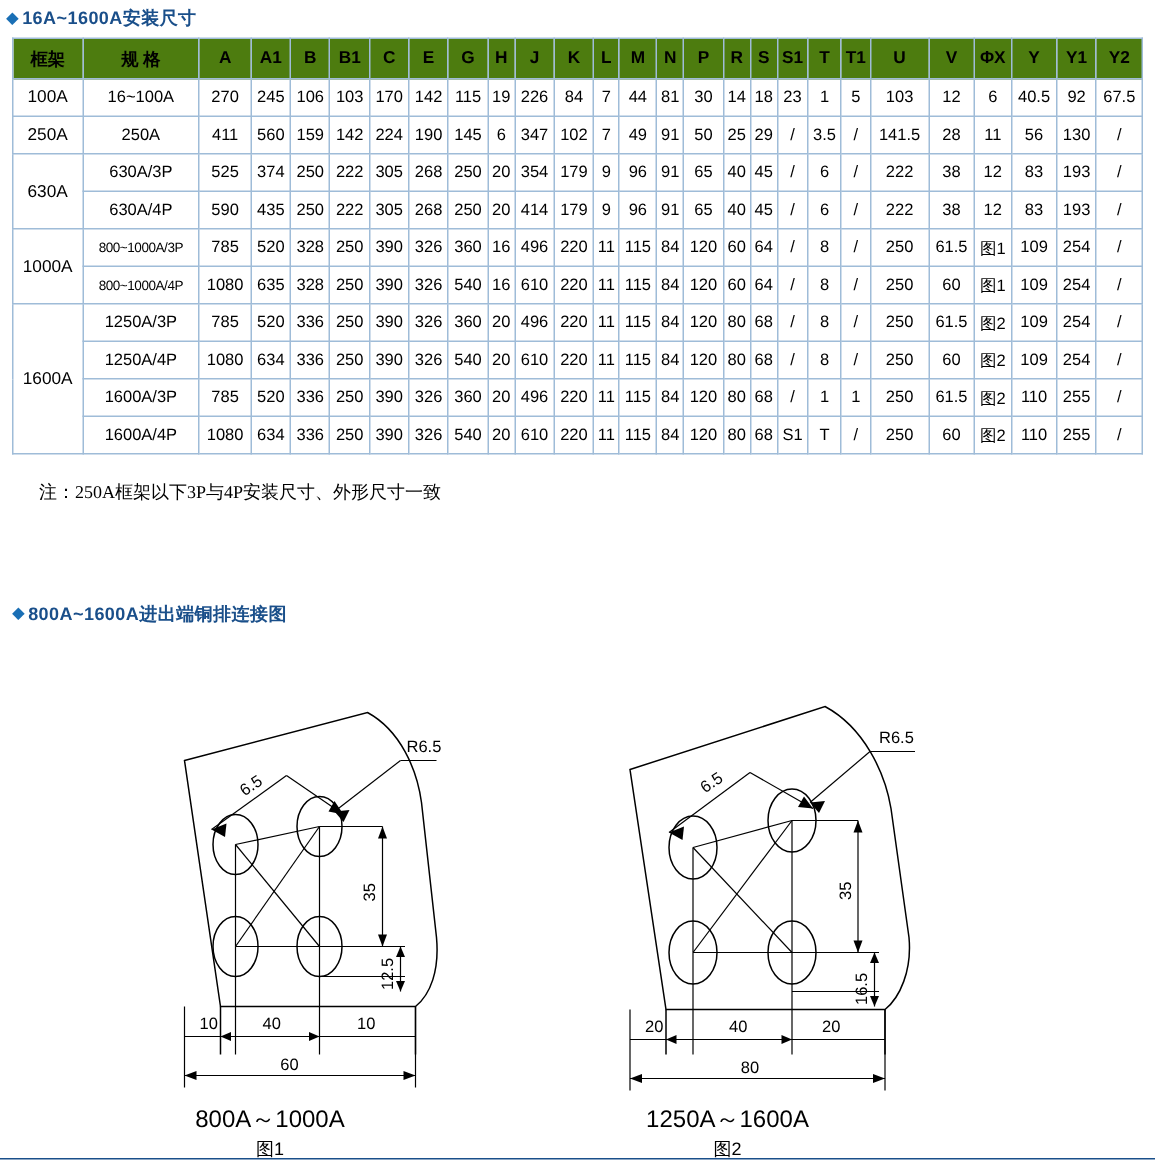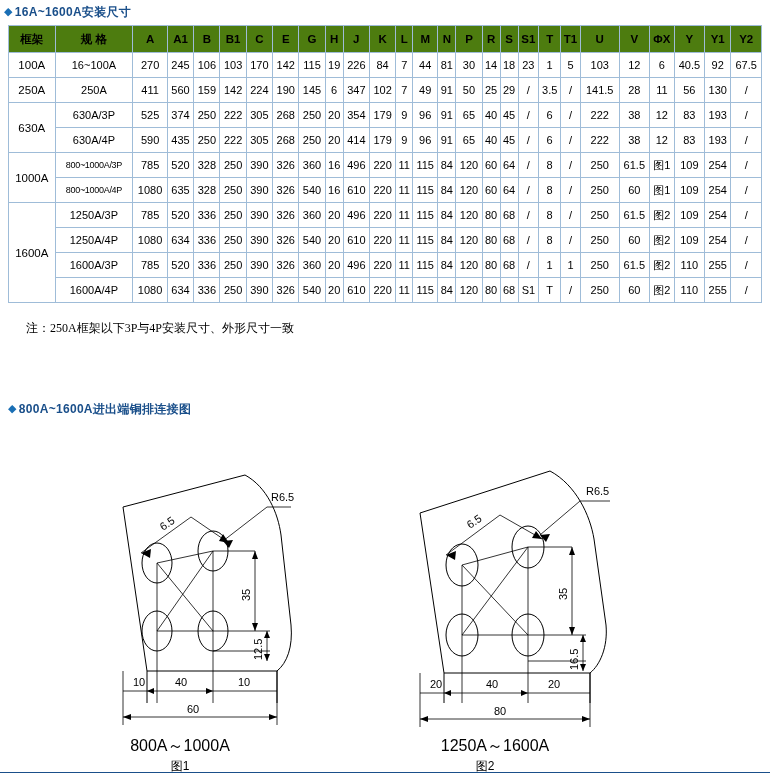--- a/index.html
+++ b/index.html
@@ -576,17 +576,17 @@
       <polygon points="190,284 182,281 182,287" fill="#000" stroke="none"></polygon>
     </g>
     <text x="30" y="253" font-size="11" font-family="Liberation Sans, sans-serif">20</text>
     <text x="86" y="253" font-size="11" font-family="Liberation Sans, sans-serif">40</text>
     <text x="148" y="253" font-size="11" font-family="Liberation Sans, sans-serif">20</text>
     <text x="100" y="280" font-size="11" text-anchor="middle" font-family="Liberation Sans, sans-serif">80</text>
   </svg>
 
   <div class="cap" style="left:80px;top:336px;">800A～1000A</div>
   <div class="fig-label" style="left:80px;top:358px;">图1</div>
-  <div class="cap" style="left:395px;top:336px;">1250A～1600A</div>
+  <div class="cap" style="left:385px;top:336px;">1250A～1600A</div>
   <div class="fig-label" style="left:385px;top:358px;">图2</div>
 </div>
 
 <div class="footer-rule"></div>
 
 </body></html>

